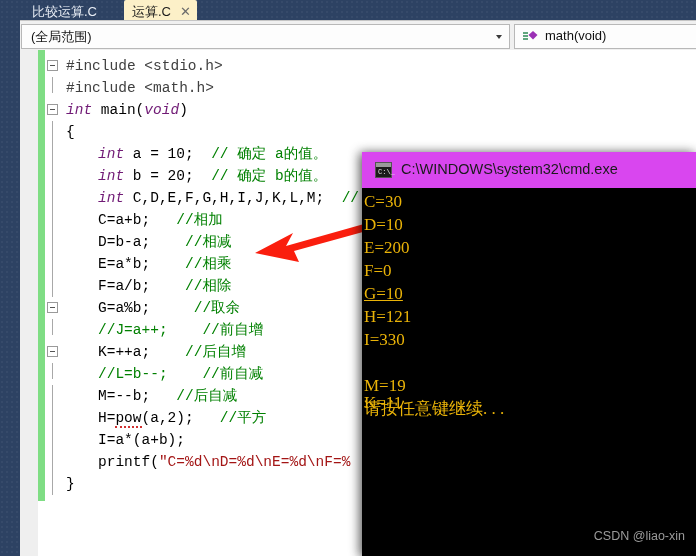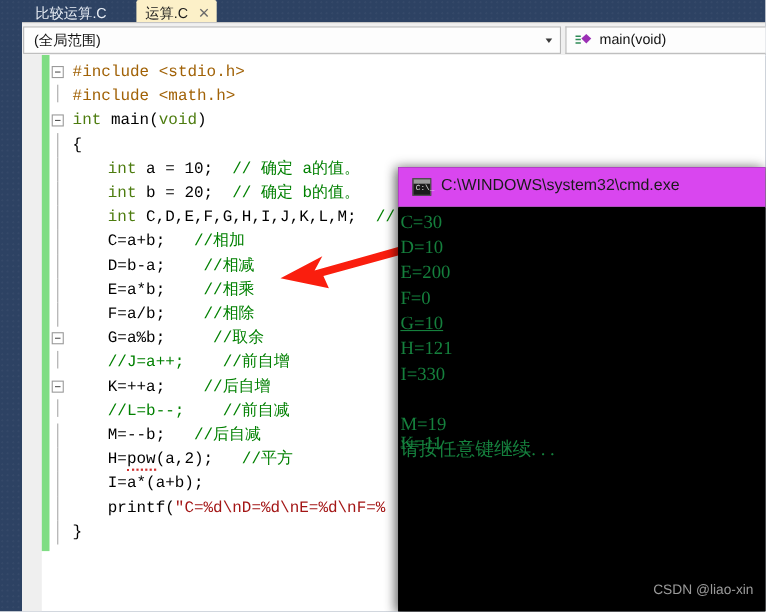--- a/index.html
+++ b/index.html
@@ -86,24 +86,24 @@
     content:"";position:absolute;left:2px;top:4px;width:5px;height:1px;background:#555;
   }
 
   .codearea{
     position:absolute;left:40px;top:0;width:636px;height:506px;
     font-family:"Liberation Mono","DejaVu Sans Mono",monospace;
     font-size:14.5px;
     white-space:pre;
   }
   .cl{position:absolute;left:0;height:22px;line-height:22px;}
-  .k{color:#4d7c0f;}
+  .k{color:#701a75;font-style:italic;}
   .cm{color:#008000;}
   .st{color:#a31515;}
-  .pp{color:#a16207;}
+  .pp{color:#404040;}
   .pl{color:#000000;}
   .squig{
     border-bottom:2px dotted #d03030;
   }
 
   
   .arrow{position:absolute;left:250px;top:205px;width:160px;height:70px;pointer-events:none;}
 
   
   .cmdwin{
@@ -128,21 +128,21 @@
     position:absolute;left:39px;top:9px;
     font-size:14.5px;color:#1b1b1b;
     font-family:"Liberation Sans","DejaVu Sans",sans-serif;
   }
   .cmd-body{
     position:absolute;left:0;top:36px;width:334px;height:368px;background:#000;
     overflow:hidden;
   }
   .cmd-line{
     position:absolute;left:2px;height:23px;line-height:23px;
-    color:#15803d;font-size:17px;
+    color:#eab308;font-size:17px;
     font-family:"Liberation Serif","DejaVu Serif",serif;
     white-space:pre;
   }
 
   .watermark{
     position:absolute;right:11px;bottom:13px;
     color:#9a9a9a;font-size:12.5px;
     font-family:"Liberation Sans","DejaVu Sans",sans-serif;
   }
 </style>
@@ -167,21 +167,21 @@
       <span class="txt">(全局范围)</span>
       <span class="caret"></span>
     </div>
     <div class="combo combo-member">
       <span class="member-icon">
         <svg width="16" height="14" viewBox="0 0 16 14">
           <path d="M0,3 L5,3 M0,6 L5,6 M0,9 L5,9" stroke="#2e8b57" stroke-width="1.4"></path>
           <path d="M10,1 L14.5,5 L10,9.5 L5.5,5 Z" fill="#9b30b5"></path>
         </svg>
       </span>
-      <span class="txt">main(void)</span>
+      <span class="txt">math(void)</span>
     </div>
   </div>
 
   <div class="editor">
     <div class="gutter"></div>
     <div class="changebar"></div>
     <div class="foldcol">
         <div class="fold-box" style="top: 10px;"></div>
         <div class="fold-line" style="top: 27px; height: 16px;"></div>
         <div class="fold-box" style="top: 54px;"></div>

